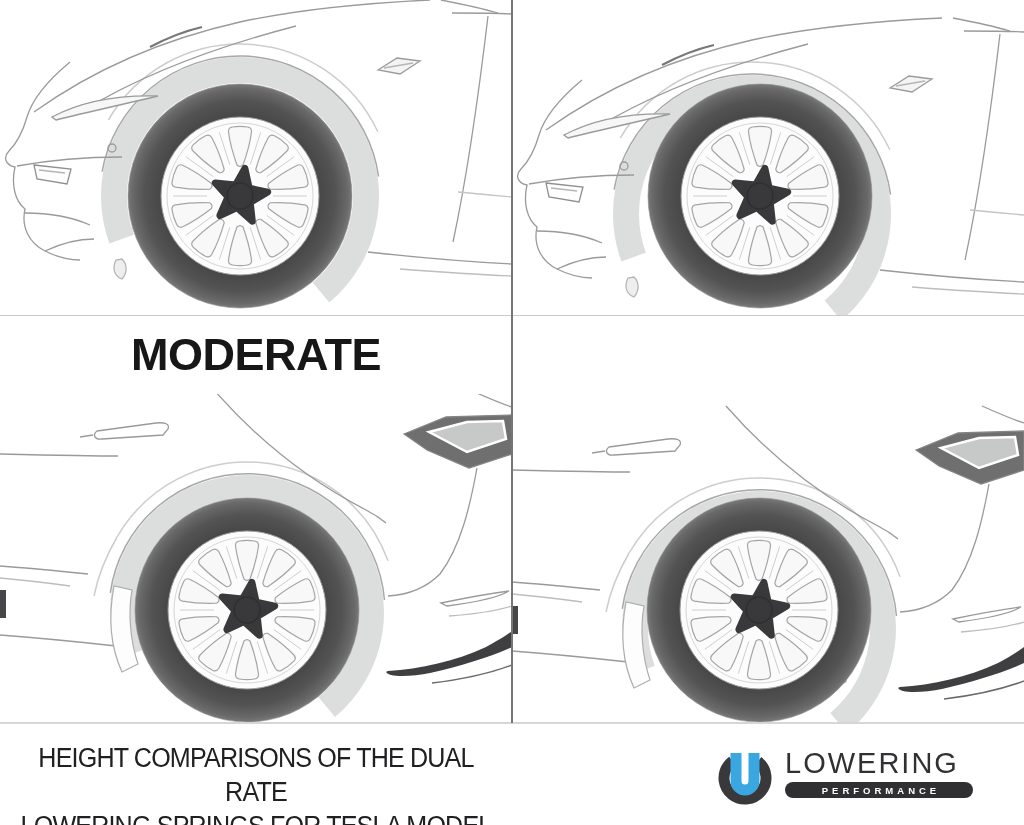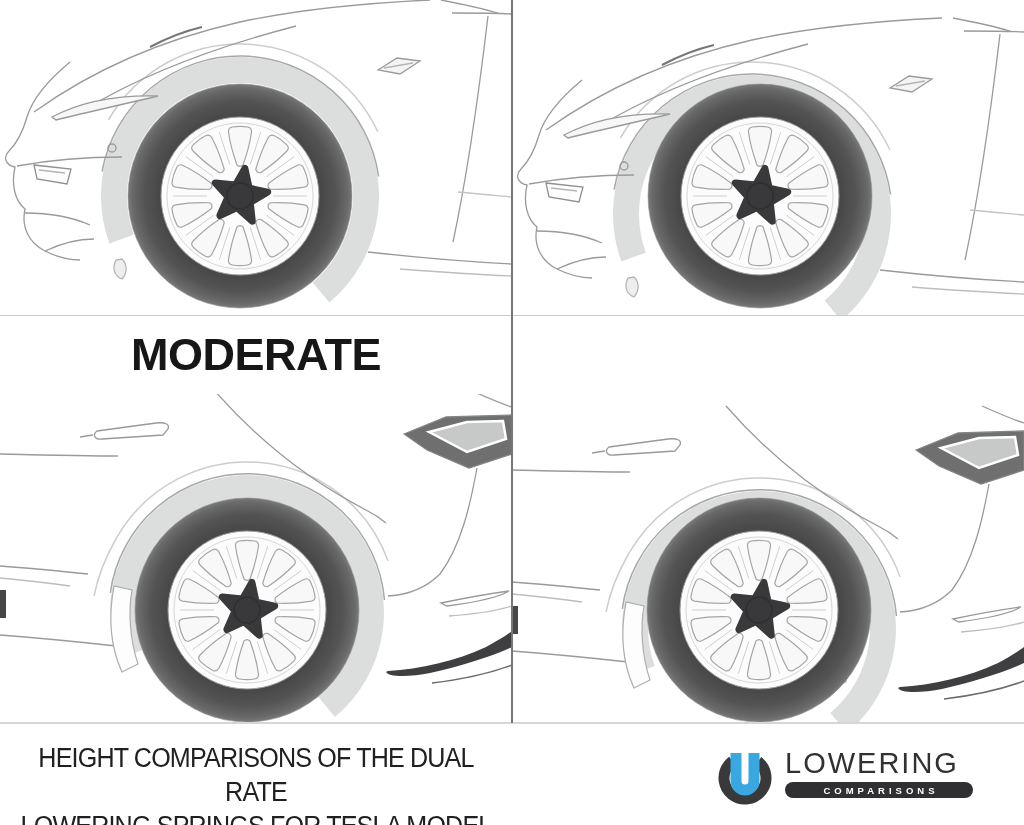--- a/index.html
+++ b/index.html
@@ -152,18 +152,18 @@
   </div>
 
   <div class="logo">
     <svg class="badge" width="62" height="64" viewBox="0 0 62 64">
       <circle cx="31" cy="34" r="21" fill="none" stroke="#39393b" stroke-width="11" stroke-dasharray="104 27.9" transform="rotate(-52 31 34)"></circle>
       <path d="M 22,9 L 22,37 A 9 9 0 0 0 40,37 L 40,9" fill="none" stroke="#3BA7E0" stroke-width="11"></path>
     </svg>
     <div class="logo-text">
       <div class="brand-name">LOWERING</div>
       <div class="pill">
-        <span>COMPARISONS</span>
+        <span>PERFORMANCE</span>
       </div>
     </div>
   </div>
 
 </div>
 
 </body></html>

